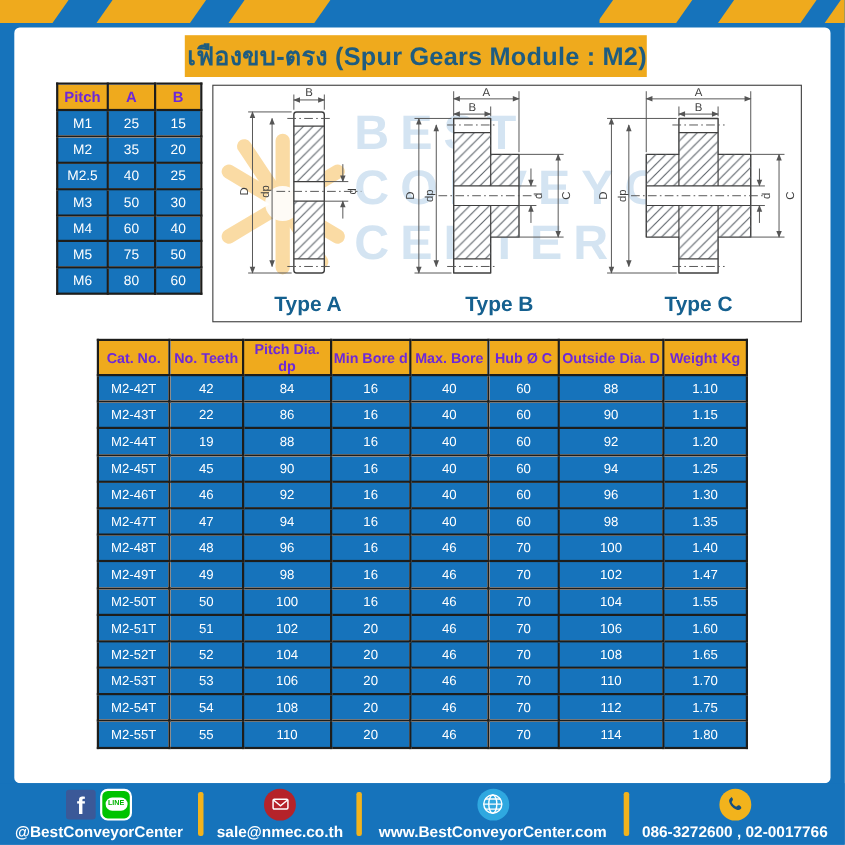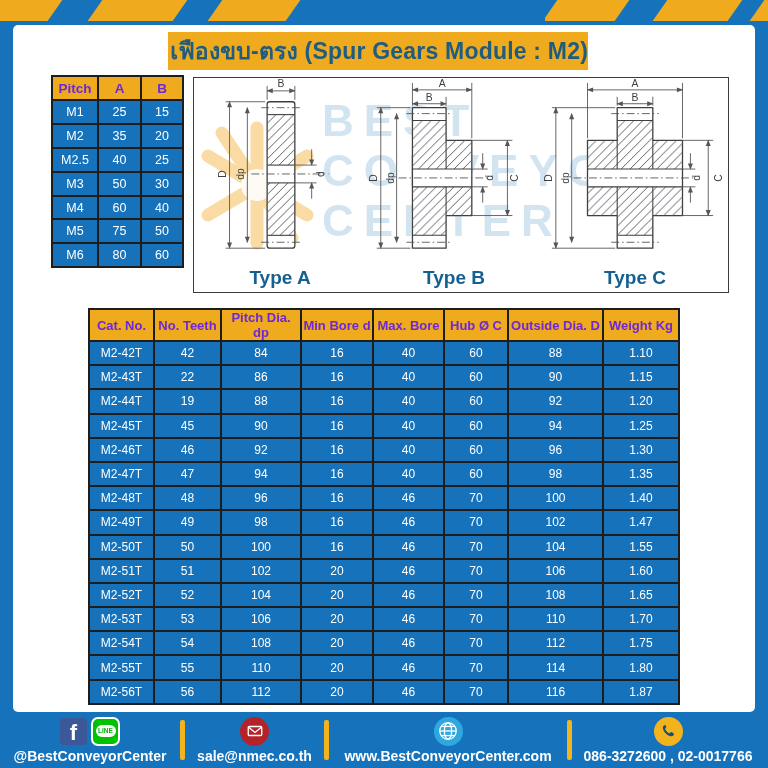--- a/index.html
+++ b/index.html
@@ -480,30 +480,20 @@
       <tr style="">
       <td class="bd">M2-55T</td>
       <td class="bd">55</td>
       <td class="bd">110</td>
       <td class="bd">20</td>
       <td class="bd">46</td>
       <td class="bd">70</td>
       <td class="bd">114</td>
       <td class="bd">1.80</td>
     </tr>
-      <tr style="">
-      <td class="bd">M2-56T</td>
-      <td class="bd">56</td>
-      <td class="bd">112</td>
-      <td class="bd">20</td>
-      <td class="bd">46</td>
-      <td class="bd">70</td>
-      <td class="bd">116</td>
-      <td class="bd">1.87</td>
-    </tr>
     </tbody>
 </table>
 
 <div class="footer">
   <div class="f-sec s1">
     <div class="f-icons">
       <div class="ic-fb">f</div>
       <div class="ic-line">
         <div class="bubble">LINE</div>
       </div>

